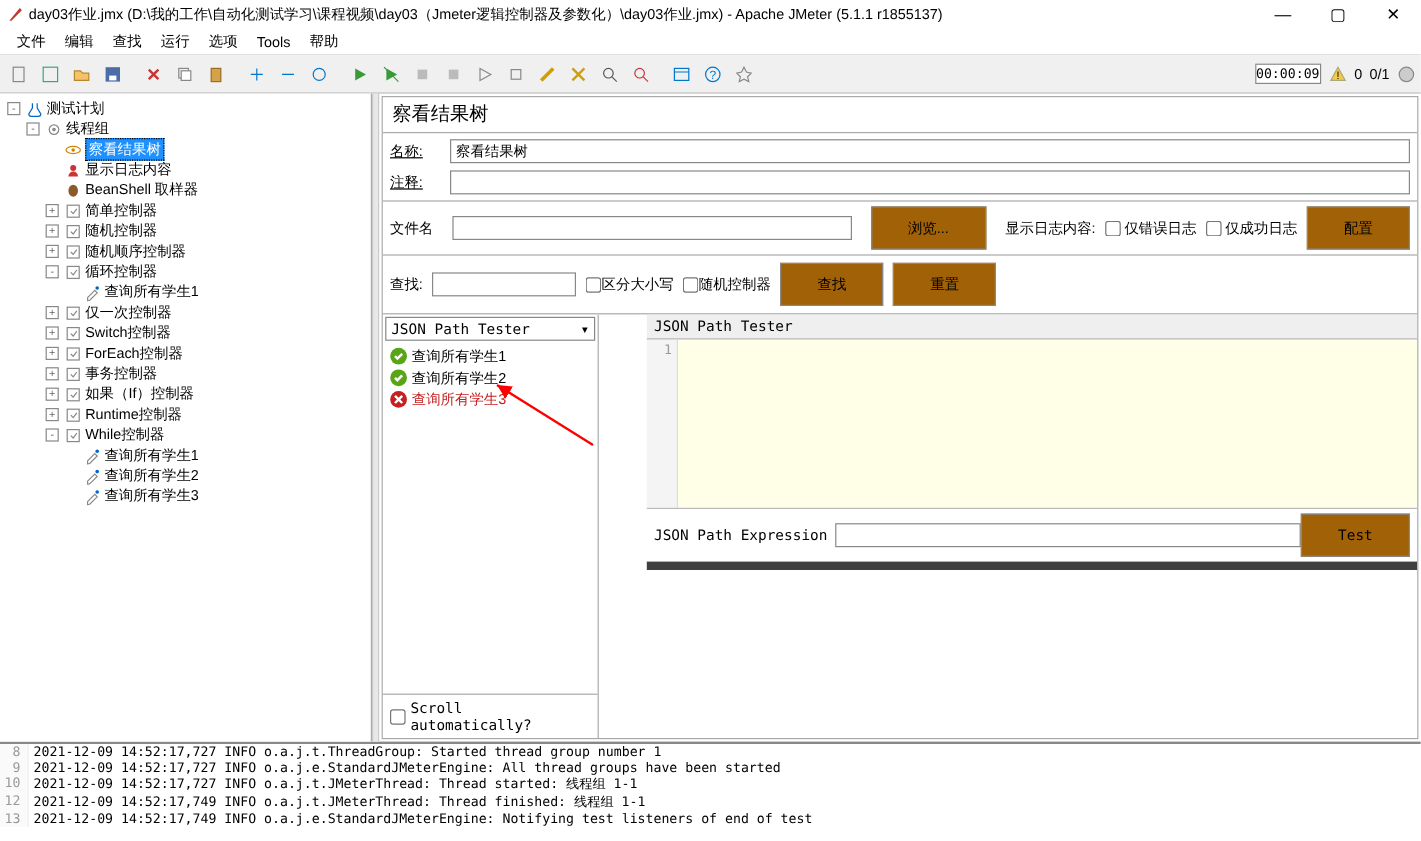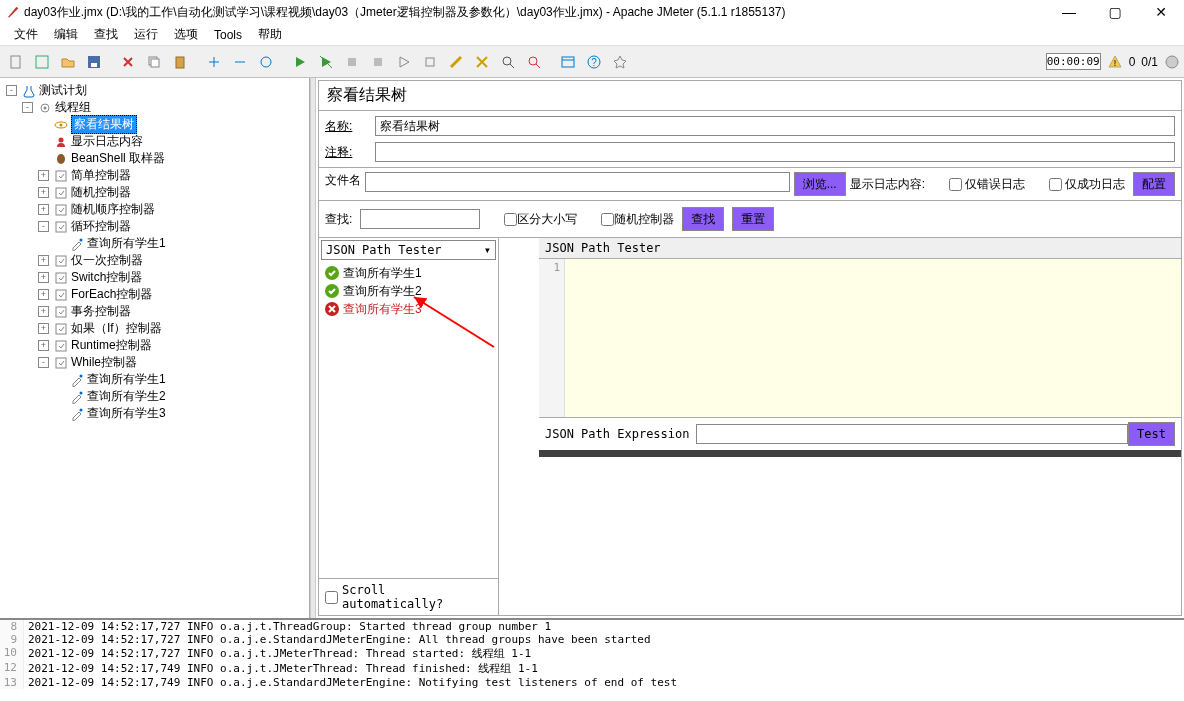--- a/index.html
+++ b/index.html
@@ -26,29 +26,29 @@
 .tree-label.selected { background: #1e90ff; color: #fff; padding: 0 2px; border:1px dotted #000;}
 .splitter-v { width: 6px; background: #e8e8e8; cursor: col-resize; border-left:1px solid #ccc; border-right:1px solid #ccc;}
 .right-panel { flex: 1; display: flex; flex-direction: column; border: 1px solid #aaa; margin: 2px; }
 .rp-title { font-size: 16px; padding: 4px 8px; border-bottom: 1px solid #aaa; }
 .rp-form { padding: 2px 6px; border-bottom: 1px solid #aaa; }
 .form-row { display: flex; align-items: center; padding: 3px 0; }
 .form-row label { width: 50px; font-size: 12px; text-decoration: underline; }
 .form-row input[type=text] { flex: 1; border: 1px solid #888; height: 20px; padding: 0 4px; font-size: 12px; }
 .file-section { padding: 4px 6px; border-bottom: 1px solid #aaa;}
 .file-legend{font-size:12px;color:#555;padding-bottom:4px;}
-.file-row { display: flex; align-items: flex-start; gap: 4px; }
+.file-row { display: flex; align-items: center; gap: 16px; }
 .file-row label { font-size: 12px; }
 .file-row input[type=text] { flex: 1; border: 1px solid #888; height: 20px; padding: 0 4px; }
-.fbtn { border: 1px solid #888; background: #8b5cf6; height: 24px; padding: 0 8px; font-size: 12px; }
+.fbtn { border: 1px solid #888; background: #a16207; height: 36px; padding: 0 30px; font-size: 12px; }
 .log-opts { display: flex; align-items: center; gap: 8px; font-size: 12px; }
 .log-opts input[type=checkbox]{margin-right:3px;}
 .search-row { display: flex; align-items: center; gap: 8px; padding: 6px; border-bottom: 1px solid #aaa; }
 .search-row input[type=text]{border:1px solid #888;height:20px;width:120px;padding:0 4px;}
-.chk { display: flex; align-items: center; font-size: 12px; margin-left: 16px; }
+.chk { display: flex; align-items: center; font-size: 12px; }
 .content-row { flex: 1; display: flex; overflow: hidden; gap: 40px; }
 .result-tree { width: 180px; border-right: 1px solid #aaa; display:flex;flex-direction:column;}
 .dropdown { border: 1px solid #888; margin:2px; padding: 2px 4px; font-family: monospace; font-size: 12px; display:flex;justify-content:space-between;align-items:center;background:#fff;}
 .result-list { flex:1; padding: 2px; overflow:auto;}
 .result-item { display: flex; align-items: center; height: 18px; padding-left: 4px; font-size: 12px; }
 .result-item .ri-icon{width:14px;height:14px;margin-right:4px;border-radius:7px;display:flex;align-items:center;justify-content:center;}
 .ri-pass{background:#58a618;}
 .ri-fail{background:#c62020;}
 .ri-icon svg{width:10px;height:10px;}
 .result-item.fail{color:#c62020;}

